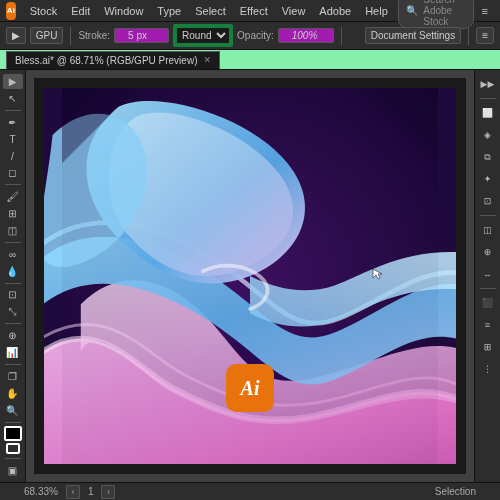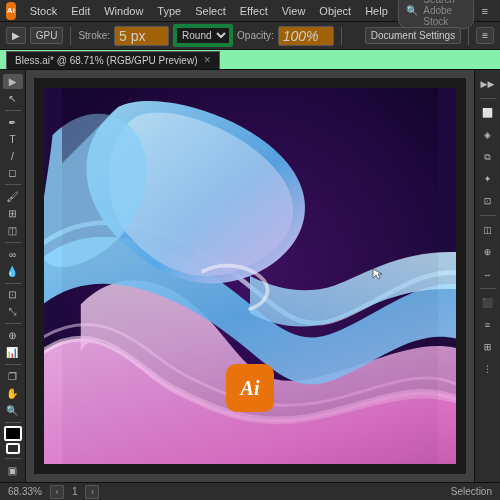--- a/index.html
+++ b/index.html
@@ -76,25 +76,25 @@
       border: 1px solid #555;
       border-radius: 2px;
     }
     .toolbar-separator {
       width: 1px;
       height: 18px;
       background: #555;
       margin: 0 3px;
     }
     .toolbar-input {
-      background: #a16207;
+      background: #a21caf;
       border: 1px solid #555;
       color: #ccc;
-      font-size: 14px;
-      padding: 1px 4px;
+      font-size: 10px;
+      padding: 1px 13px;
       width: 55px;
       border-radius: 2px;
     }
     .toolbar-label { color: #aaa; font-size: 10px; }
     .toolbar-spacer { flex: 1; }
 
     
     #tab-bar {
       height: 20px;
       background: #86efac;
@@ -235,21 +235,21 @@
       overflow: hidden;
     }
 
     
     #status-bar {
       height: 18px;
       background: #2d2d2d;
       border-top: 1px solid #111;
       display: flex;
       align-items: center;
-      padding: 0 8px;
+      padding: 0 24px;
       gap: 8px;
       font-size: 10px;
       color: #aaa;
     }
     .status-zoom {
       display: flex;
       align-items: center;
       gap: 3px;
     }
     .status-nav-btn {
@@ -274,21 +274,21 @@
   <div id="app-icon">
     <span>Ai</span>
   </div>
   <span class="menu-item">Stock</span>
   <span class="menu-item">Edit</span>
   <span class="menu-item">Window</span>
   <span class="menu-item">Type</span>
   <span class="menu-item">Select</span>
   <span class="menu-item">Effect</span>
   <span class="menu-item">View</span>
-  <span class="menu-item">Object</span>
+  <span class="menu-item">Adobe</span>
   <span class="menu-item">Help</span>
   <div class="menu-spacer"></div>
   <div class="menu-search">
     <span>🔍</span>
     <span style="font-size:10px;color:#888;">Search Adobe Stock</span>
   </div>
   <span class="menu-item">≡</span>
 </div>
 
 <div id="toolbar">

